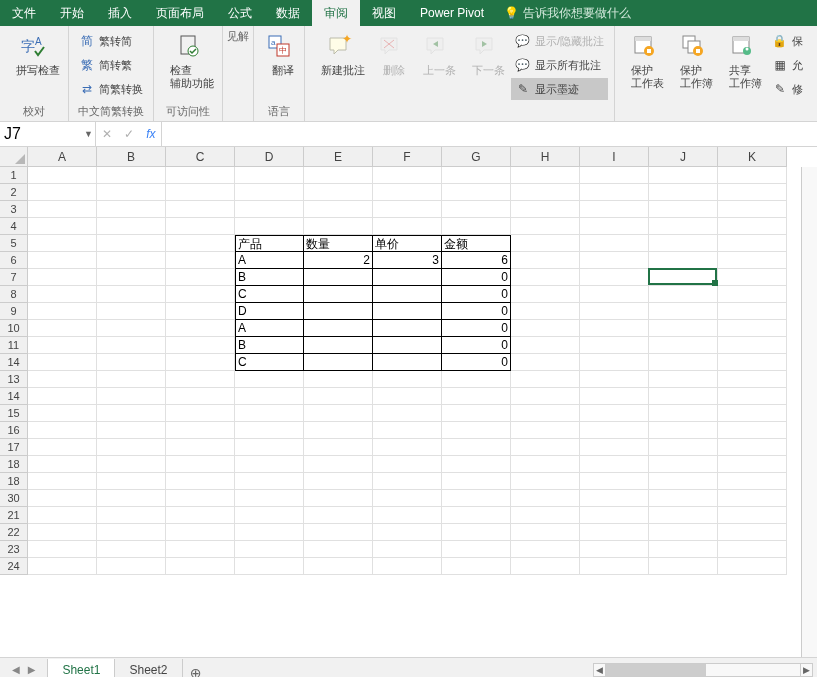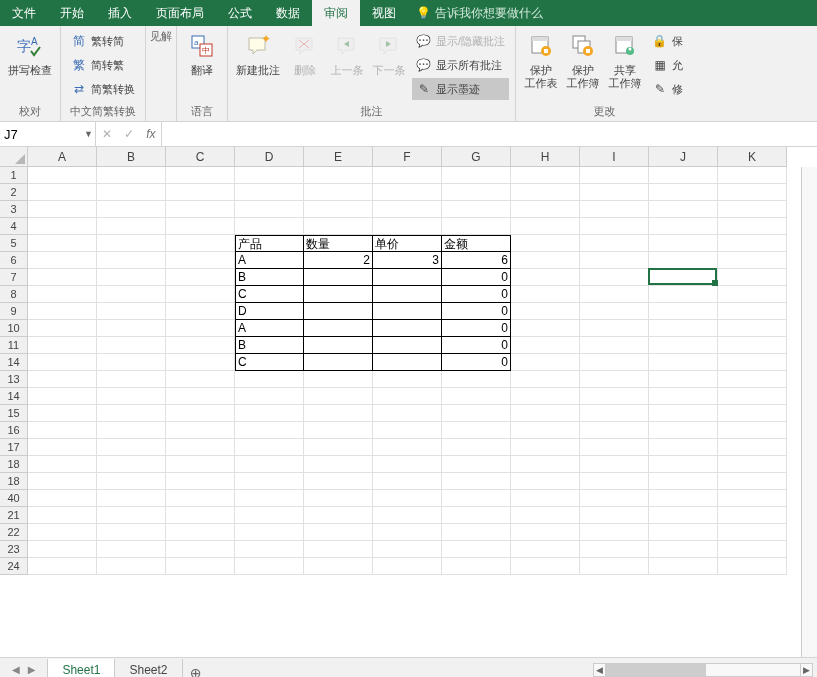--- a/index.html
+++ b/index.html
@@ -12,37 +12,37 @@
 .tell-me { display: flex; align-items: center; color: #d4e9dc; margin-left: 8px; font-size: 12px; }
 .tell-me .bulb { margin-right: 4px; }
 
 
 .ribbon { background: #f1f1f1; border-bottom: 1px solid #d4d4d4; height: 96px; display: flex; }
 .ribbon-group { display: flex; flex-direction: column; justify-content: space-between; border-right: 1px solid #d4d4d4; padding: 2px 4px 0 4px; }
 .ribbon-group-body { flex: 1; display: flex; align-items: flex-start; }
 .ribbon-group-label { text-align: center; font-size: 11px; color: #666; padding: 1px 0 2px; }
 .big-btn { display: flex; flex-direction: column; align-items: center; justify-content: flex-start; padding: 2px 4px; min-width: 42px; cursor: pointer; }
 .big-btn .ico { width: 32px; height: 32px; display: flex; align-items: center; justify-content: center; font-size: 22px; }
-.big-btn .lbl { text-align: center; font-size: 11px; line-height: 13px; margin-top: 2px; color: #444; }
+.big-btn .lbl { font-size: 11px; line-height: 13px; margin-top: 2px; color: #444; margin-left: 8px; }
 .big-btn.disabled .lbl { color: #b0b0b0; }
 .big-btn.disabled .ico { opacity: 0.4; }
 .small-row { display: flex; flex-direction: column; gap: 2px; padding: 2px 2px; }
 .small-btn { display: flex; align-items: center; height: 22px; padding: 0 4px; cursor: pointer; font-size: 11px; color: #444; white-space: nowrap; }
 .small-btn.disabled { color: #b0b0b0; }
 .small-btn .si { width: 16px; height: 16px; margin-right: 4px; display: inline-flex; align-items: center; justify-content: center; font-size: 12px; }
 .small-btn.hl { background: #c8c8c8; }
 
 
 .fbar-row { height: 25px; border-bottom: 1px solid #d4d4d4; display: flex; align-items: stretch; background: #fff; }
 .namebox { width: 96px; border-right: 1px solid #d4d4d4; display: flex; align-items: center; padding: 0 4px; position: relative; }
-.namebox input { border: none; width: 70px; font-size: 13px; outline: none; }
+.namebox input { border: none; width: 70px; font-size: 16px; outline: none; }
 .namebox .dd { position: absolute; right: 2px; color: #666; font-size: 9px; }
 .fx-btns { display: flex; align-items: center; padding: 0 6px; border-right: 1px solid #d4d4d4; gap: 12px; color: #b0b0b0; }
 .fx-btns span { cursor: pointer; font-size: 12px; }
-.fx-btns .fx { font-style: italic; color: #737373; }
+.fx-btns .fx { font-style: italic; color: #3b82f6; }
 .formula-input { flex: 1; border: none; outline: none; font-size: 12px; padding: 0 4px; }
 
 
 .grid-wrap { position: relative; height: 510px; overflow: hidden; background: #fff; }
 .selectall { position: absolute; left: 0; top: 0; width: 28px; height: 20px; background: #f0f0f0; border-right: 1px solid #ccc; border-bottom: 1px solid #ccc; }
 .selectall::after { content: ""; position: absolute; right: 2px; bottom: 2px; border: 5px solid transparent; border-right-color: #b8b8b8; border-bottom-color: #b8b8b8; }
 .colheads { position: absolute; top: 0; left: 28px; right: 0; height: 20px; display: flex; }
 .colhead { width: 69px; background: #f0f0f0; border-right: 1px solid #ccc; border-bottom: 1px solid #ccc; text-align: center; line-height: 20px; font-size: 12px; color: #444; flex-shrink: 0; }
 .rowheads { position: absolute; top: 20px; left: 0; width: 28px; }
 .rowhead { height: 17px; background: #f0f0f0; border-right: 1px solid #ccc; border-bottom: 1px solid #ccc; text-align: center; line-height: 17px; font-size: 11px; color: #444; }
@@ -80,20 +80,21 @@
 
 <div class="menubar">
   <div class="tab">文件</div>
   <div class="tab">开始</div>
   <div class="tab">插入</div>
   <div class="tab">页面布局</div>
   <div class="tab">公式</div>
   <div class="tab">数据</div>
   <div class="tab active">审阅</div>
   <div class="tab">视图</div>
+  <div class="tab">Power Pivot</div>
   <div class="tell-me">
     <span class="bulb">💡</span>
     <span>告诉我你想要做什么</span>
   </div>
 </div>
 
 <div class="ribbon">
 
   <div class="ribbon-group">
     <div class="ribbon-group-body">
@@ -124,20 +125,36 @@
           </div>
         <div class="small-btn">
             <span class="si" style="color:#3b6db5;">⇄</span>
             <span>简繁转换</span>
           </div>
       </div>
     </div>
     <div class="ribbon-group-label">中文简繁转换</div>
   </div>
 
+  <div class="ribbon-group">
+    <div class="ribbon-group-body">
+      <div class="big-btn">
+        <div class="ico">
+            <svg width="26" height="26">
+              <rect x="6" y="3" width="14" height="18" fill="none" stroke="#555"></rect>
+              <circle cx="18" cy="18" r="5" fill="#fff" stroke="#2e7d32"></circle>
+              <path d="M15 18 l2 2 l4 -4" stroke="#2e7d32" fill="none" stroke-width="1.5"></path>
+            </svg>
+          </div>
+        <div class="lbl" style="white-space:pre">检查
+辅助功能</div>
+      </div>
+    </div>
+    <div class="ribbon-group-label">可访问性</div>
+  </div>
 
   <div class="ribbon-group">
     <div class="ribbon-group-label">见解</div>
   </div>
 
   <div class="ribbon-group">
     <div class="ribbon-group-body">
       <div class="big-btn">
         <div class="ico">
             <svg width="26" height="26">
@@ -200,21 +217,20 @@
         <div class="small-btn">
             <span class="si">💬</span>
             <span>显示所有批注</span>
           </div>
         <div class="small-btn hl">
             <span class="si">✎</span>
             <span>显示墨迹</span>
           </div>
       </div>
     </div>
-    <div class="ribbon-group-label">批注</div>
   </div>
 
   <div class="ribbon-group" style="border-right:none">
     <div class="ribbon-group-body">
       <div class="big-btn">
         <div class="ico">
             <svg width="26" height="26">
               <rect x="4" y="4" width="16" height="16" fill="#fff" stroke="#888"></rect>
               <rect x="4" y="4" width="16" height="4" fill="#ddd"></rect>
               <circle cx="18" cy="18" r="5" fill="#f5a623"></circle>
@@ -256,21 +272,20 @@
         <div class="small-btn">
             <span class="si">▦</span>
             <span>允</span>
           </div>
         <div class="small-btn">
             <span class="si">✎</span>
             <span>修</span>
           </div>
       </div>
     </div>
-    <div class="ribbon-group-label">更改</div>
   </div>
 
 </div>
 
 <div class="fbar-row">
   <div class="namebox">
     <input value="J7" style="">
     <span class="dd">▼</span>
   </div>
   <div class="fx-btns">
@@ -309,21 +324,21 @@
       <div class="rowhead">10</div>
       <div class="rowhead">11</div>
       <div class="rowhead">14</div>
       <div class="rowhead">13</div>
       <div class="rowhead">14</div>
       <div class="rowhead">15</div>
       <div class="rowhead">16</div>
       <div class="rowhead">17</div>
       <div class="rowhead">18</div>
       <div class="rowhead">18</div>
-      <div class="rowhead">40</div>
+      <div class="rowhead">30</div>
       <div class="rowhead">21</div>
       <div class="rowhead">22</div>
       <div class="rowhead">23</div>
       <div class="rowhead">24</div>
     </div>
   <div class="cells" id="cells">
       <div class="cell" style="left: 0px; top: 0px;"></div>
       <div class="cell" style="left: 69px; top: 0px;"></div>
       <div class="cell" style="left: 138px; top: 0px;"></div>
       <div class="cell" style="left: 207px; top: 0px;"></div>

